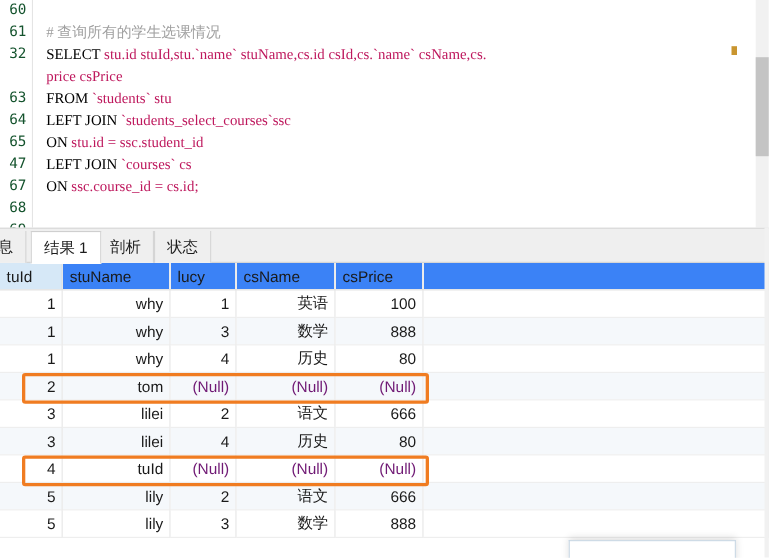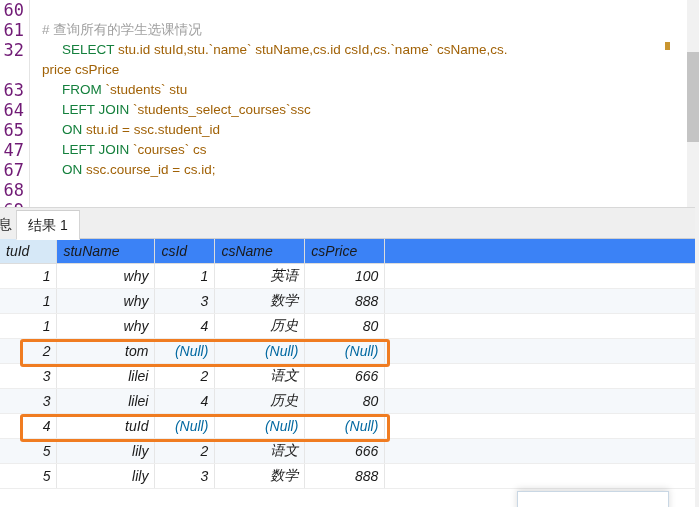--- a/index.html
+++ b/index.html
@@ -32,41 +32,41 @@
     width: 30px; height: 207px;
     background: #ffffff;
     border-right: 1px solid #e4e4e4;
   }
   .lineno {
     height: 20px;
     line-height: 20px;
     text-align: right;
     padding-right: 5px;
     font-family: "DejaVu Sans Mono", monospace;
-    font-size: 17px;
-    color: #701a75;
+    font-size: 13px;
+    color: #14532d;
   }
   #code {
     position: absolute;
     left: 30px; top: 0;
     right: 0; height: 207px;
     padding-left: 12px;
-    font-family: Liberation Sans, sans-serif;
+    font-family: Liberation Serif, serif;
     font-size: 13.5px;
     white-space: pre;
     overflow: hidden;
   }
   .cline {
     height: 20px;
     line-height: 20px;
     color: #222222;
   }
-  .kw { color: #15803d; margin-left: 20px; }
+  .kw { color: #000000; }
   .cmt { color: #a0a0a0; }
-  .bt { color: #a16207; }
+  .bt { color: #be185d; }
 
   
   #editor-scroll-track {
     position: absolute;
     right: 0; top: 0;
     width: 12px; height: 207px;
     background: #f1f1f1;
   }
   #editor-scroll-thumb {
     position: absolute;
@@ -111,21 +111,20 @@
     z-index: 3;
   }
 
   
   #grid {
     position: absolute;
     left: 0; top: 239px;
     width: 699px; height: 268px;
     background: #ffffff;
     overflow: hidden;
-    font-style: italic;
   }
   table.rs {
     border-collapse: collapse;
     table-layout: fixed;
     font-size: 14px;
     color: #1a1a1a;
   }
   table.rs th {
     height: 24px;
     font-weight: normal;
@@ -143,21 +142,21 @@
     height: 25px;
     padding: 0 6px;
     border-right: 1px solid #e6e6e6;
     border-bottom: 1px solid #ededed;
     overflow: hidden;
     white-space: nowrap;
   }
   tr.alt td { background: #f5f8fb; }
   td.num { text-align: right; }
   td.txt { text-align: right; }
-  .nullv { color: #0369a1; }
+  .nullv { color: #701a75; }
 
   
   .c0 { width: 57px; }
   .c1 { width: 98px; }
   .c2 { width: 60px; }
   .c3 { width: 90px; }
   .c4 { width: 80px; }
   .c5 { width: 314px; }
 
   
@@ -215,30 +214,32 @@
     <div id="code"><div class="cline">&nbsp;</div><div class="cline"><span class="cmt"># 查询所有的学生选课情况</span></div><div class="cline"><span class="kw">SELECT</span><span class="bt"> stu.id stuId,stu.`name` stuName,cs.id csId,cs.`name` csName,cs.</span></div><div class="cline"><span class="bt">price csPrice</span></div><div class="cline"><span class="kw">FROM</span><span class="bt"> `students` stu</span></div><div class="cline"><span class="kw">LEFT JOIN</span><span class="bt"> `students_select_courses`ssc</span></div><div class="cline"><span class="kw">ON</span><span class="bt"> stu.id = ssc.student_id</span></div><div class="cline"><span class="kw">LEFT JOIN</span><span class="bt"> `courses` cs</span></div><div class="cline"><span class="kw">ON</span><span class="bt"> ssc.course_id = cs.id;</span></div><div class="cline">&nbsp;</div><div class="cline">&nbsp;</div></div>
 
     <div id="editor-scroll-track">
       <div id="editor-scroll-thumb"></div>
     </div>
     <div id="caret-mark"></div>
   </div>
 
   <div id="tabbar">
       <div class="tab" style="left: -14px;"><span>息</span></div>
-      <div class="tab active" style="left: 16px;"><span>结果 1</span></div>
+      <div class="tab active" style="left: 28px;"><span>结果 1</span></div>
+      <div class="tab" style="left: 88px;"><span>剖析</span></div>
+      <div class="tab" style="left: 140px;"><span>状态</span></div>
     </div>
 
   <div id="grid">
     <table class="rs">
       <thead>
         <tr id="hdrow">
             <th class="c0 selcol">tuId</th>
             <th class="c1">stuName</th>
-            <th class="c2">csId</th>
+            <th class="c2">lucy</th>
             <th class="c3">csName</th>
             <th class="c4">csPrice</th>
             <th class="c5"></th>
           </tr>
       </thead>
       <tbody id="bodyrows">
           <tr class="">
             <td class="c0 num">1</td>
             <td class="c1 txt">why</td>
             <td class="c2 num">1</td>

